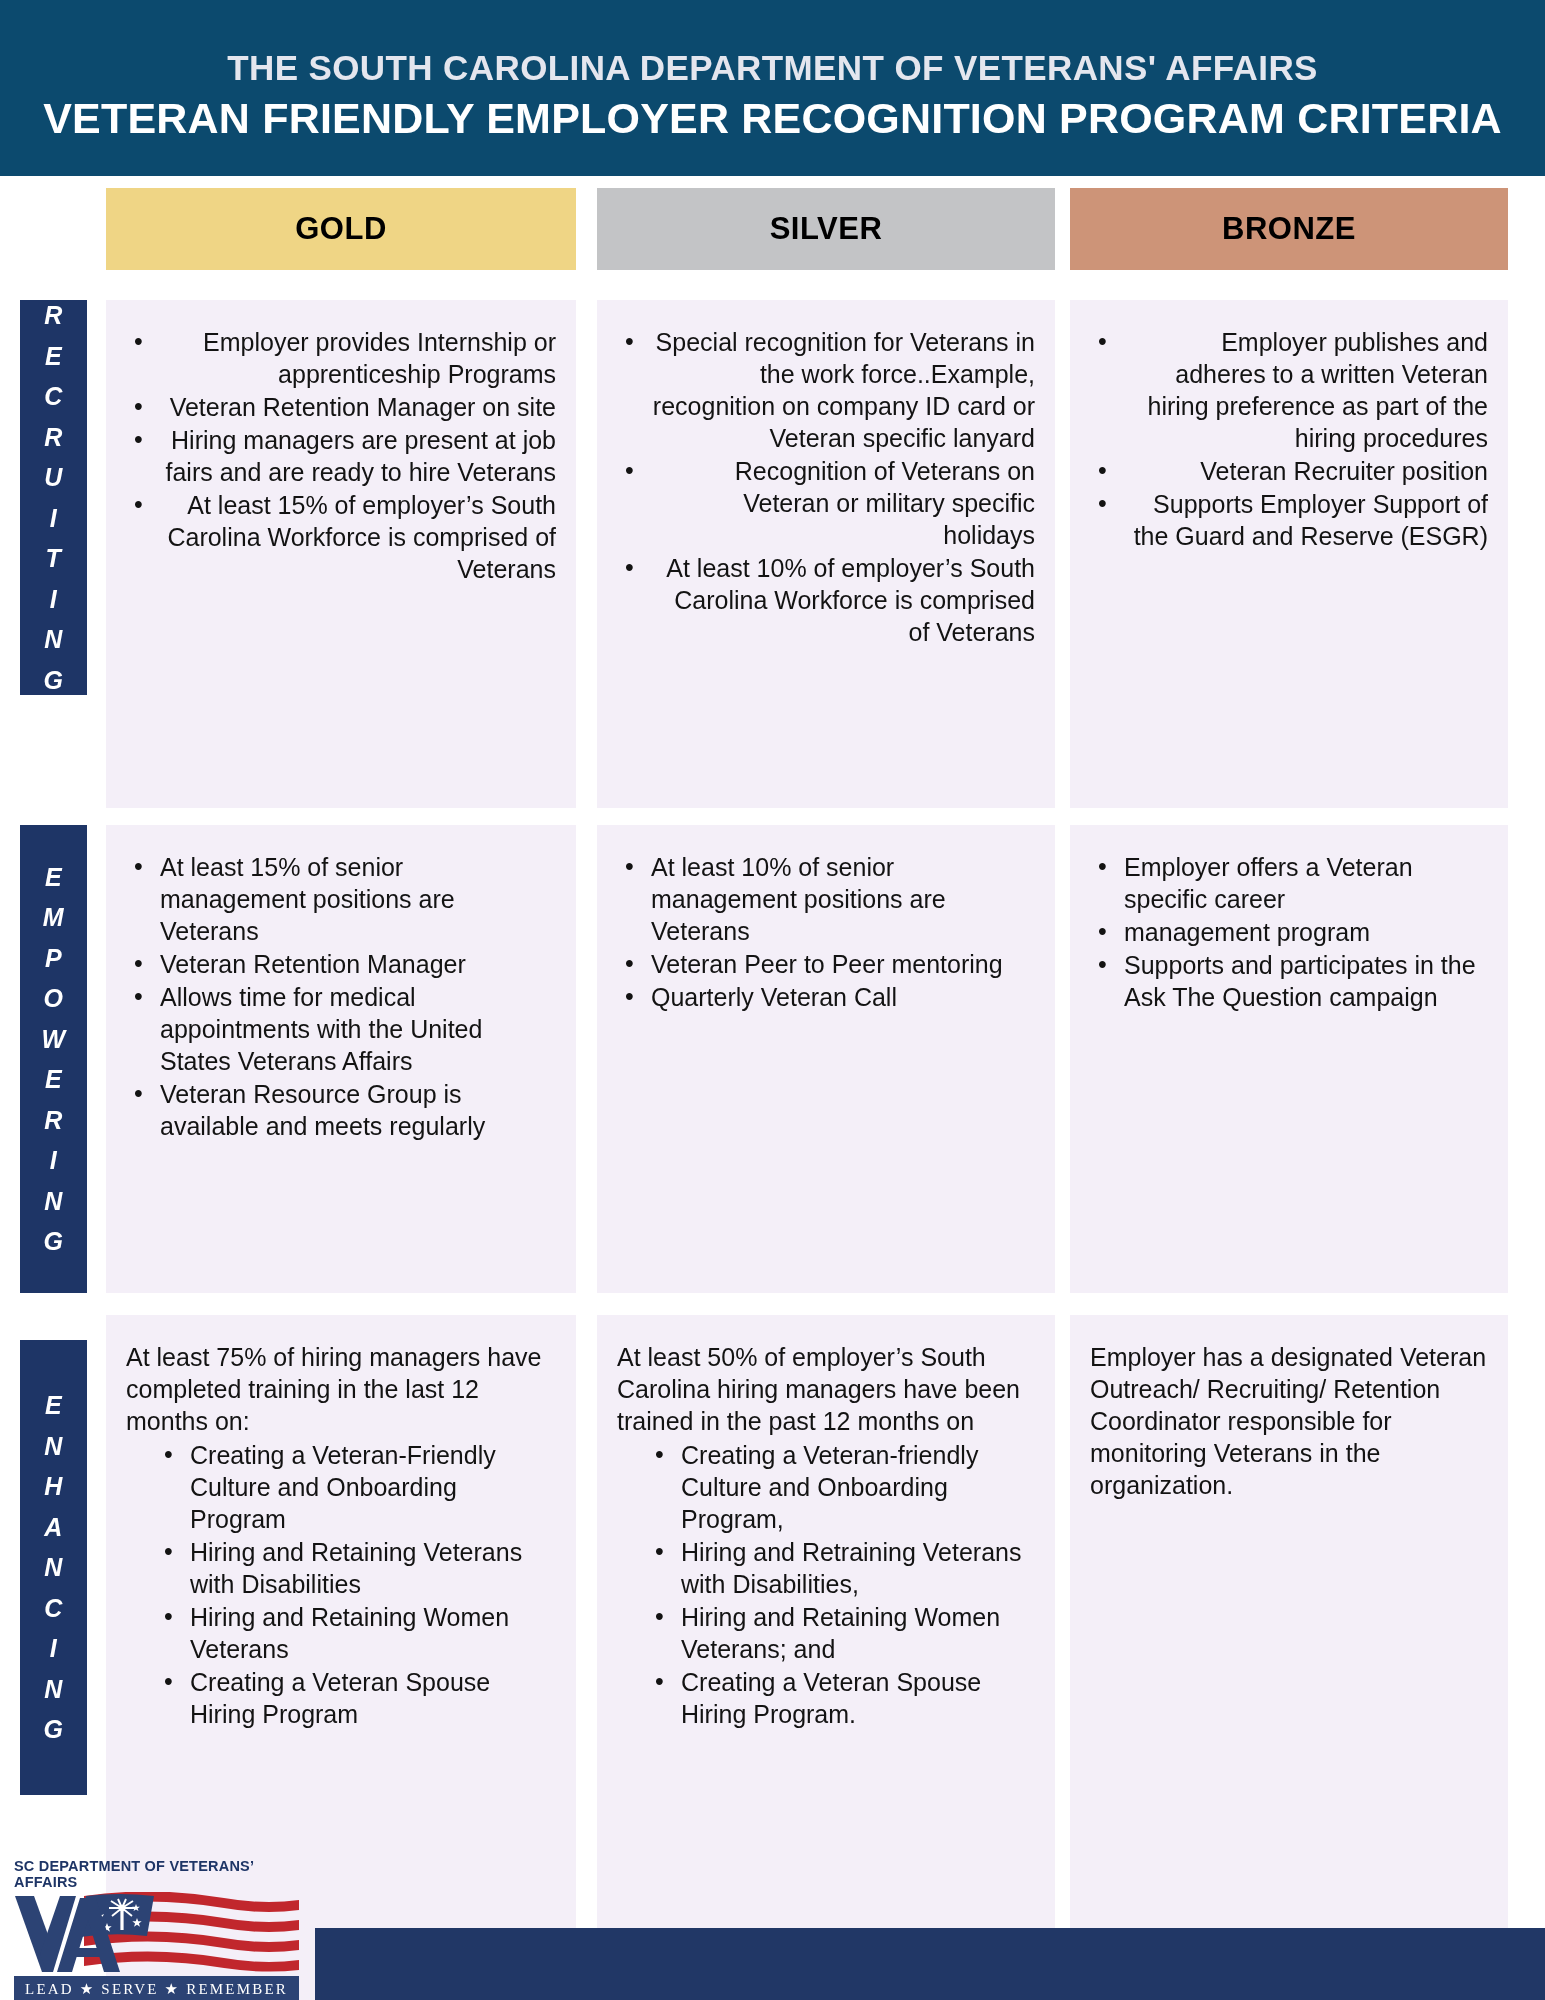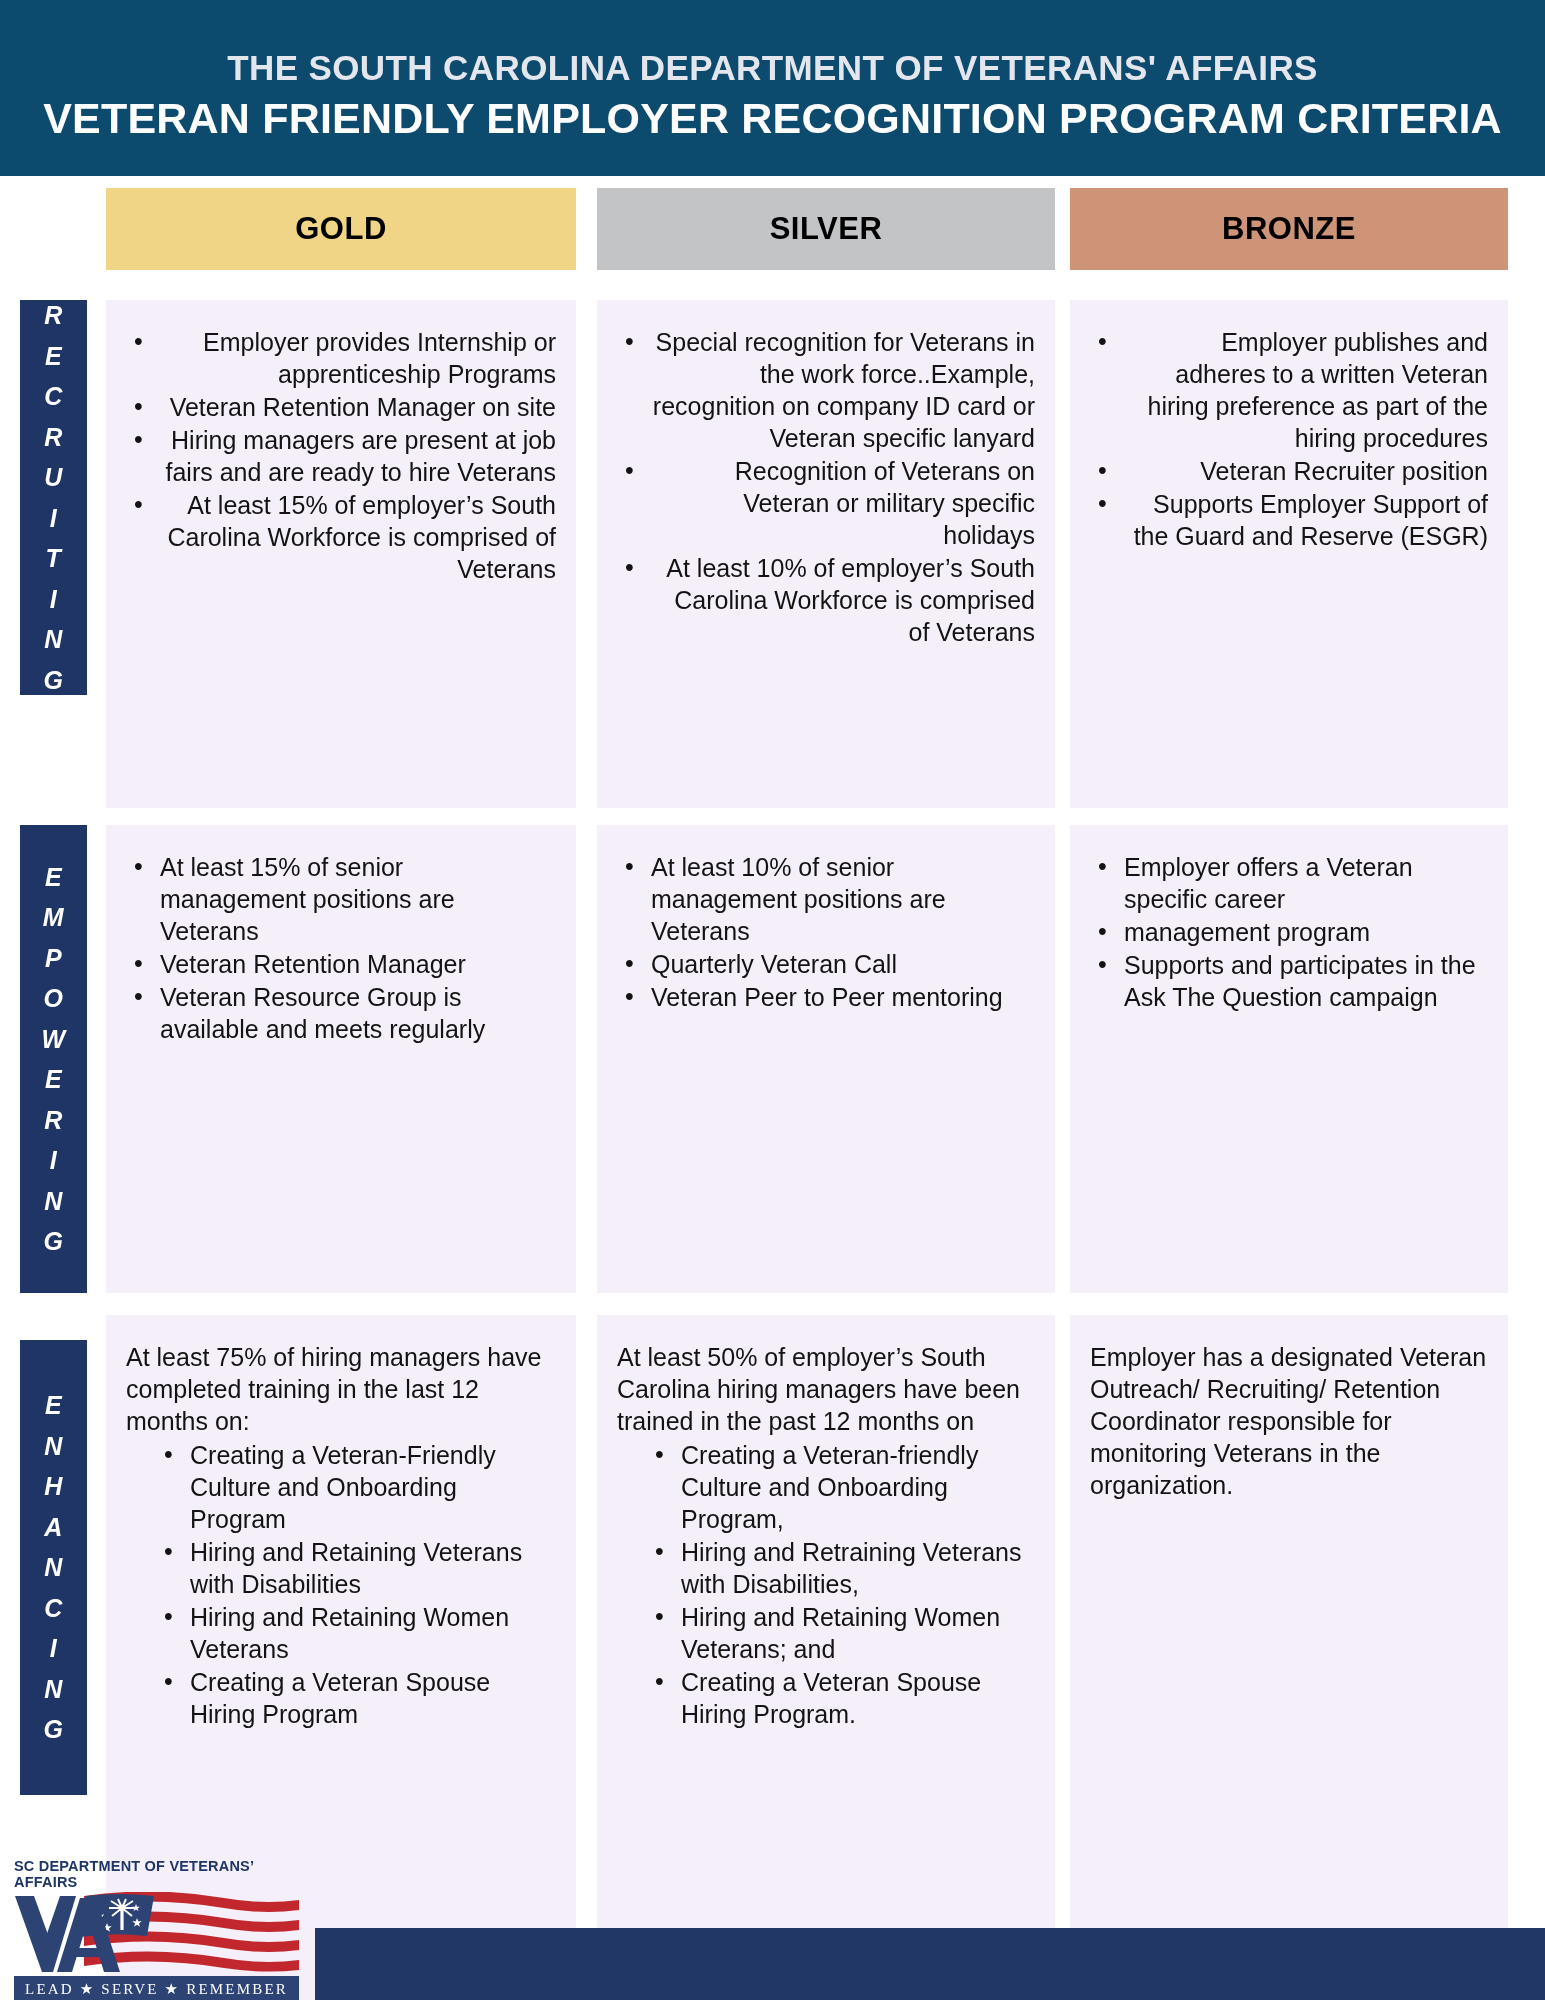--- a/index.html
+++ b/index.html
@@ -247,28 +247,29 @@
         <li>Employer publishes and adheres to a written Veteran hiring preference as part of the hiring procedures</li>
         <li>Veteran Recruiter position</li>
         <li>Supports Employer Support of the Guard and Reserve (ESGR)</li>
       </ul>
     </div>
 
   <div class="card col-gold row-empowering">
       <ul>
         <li>At least 15% of senior management positions are Veterans</li>
         <li>Veteran Retention Manager</li>
+        <li>Allows time for medical appointments with the United States Veterans Affairs</li>
         <li>Veteran Resource Group is available and meets regularly</li>
       </ul>
     </div>
   <div class="card col-silver row-empowering">
       <ul>
         <li>At least 10% of senior management positions are Veterans</li>
+        <li>Veteran Peer to Peer mentoring</li>
         <li>Quarterly Veteran Call</li>
-        <li>Veteran Peer to Peer mentoring</li>
       </ul>
     </div>
   <div class="card col-bronze row-empowering">
       <ul>
         <li>Employer offers a Veteran specific career</li>
         <li>management program</li>
         <li>Supports and participates in the Ask The Question campaign</li>
       </ul>
     </div>
 

